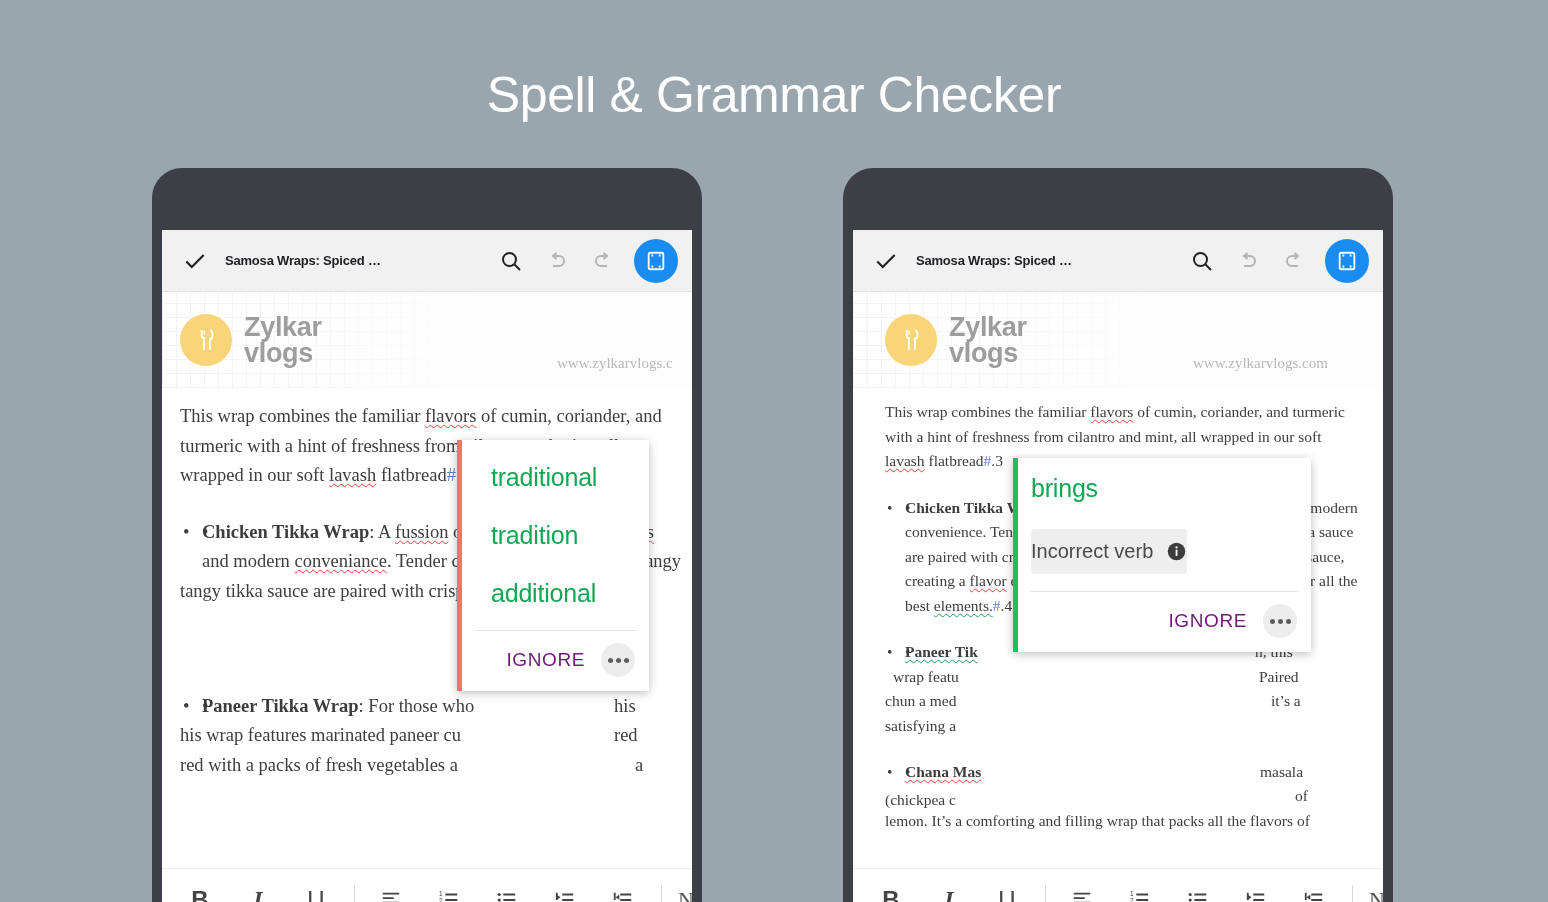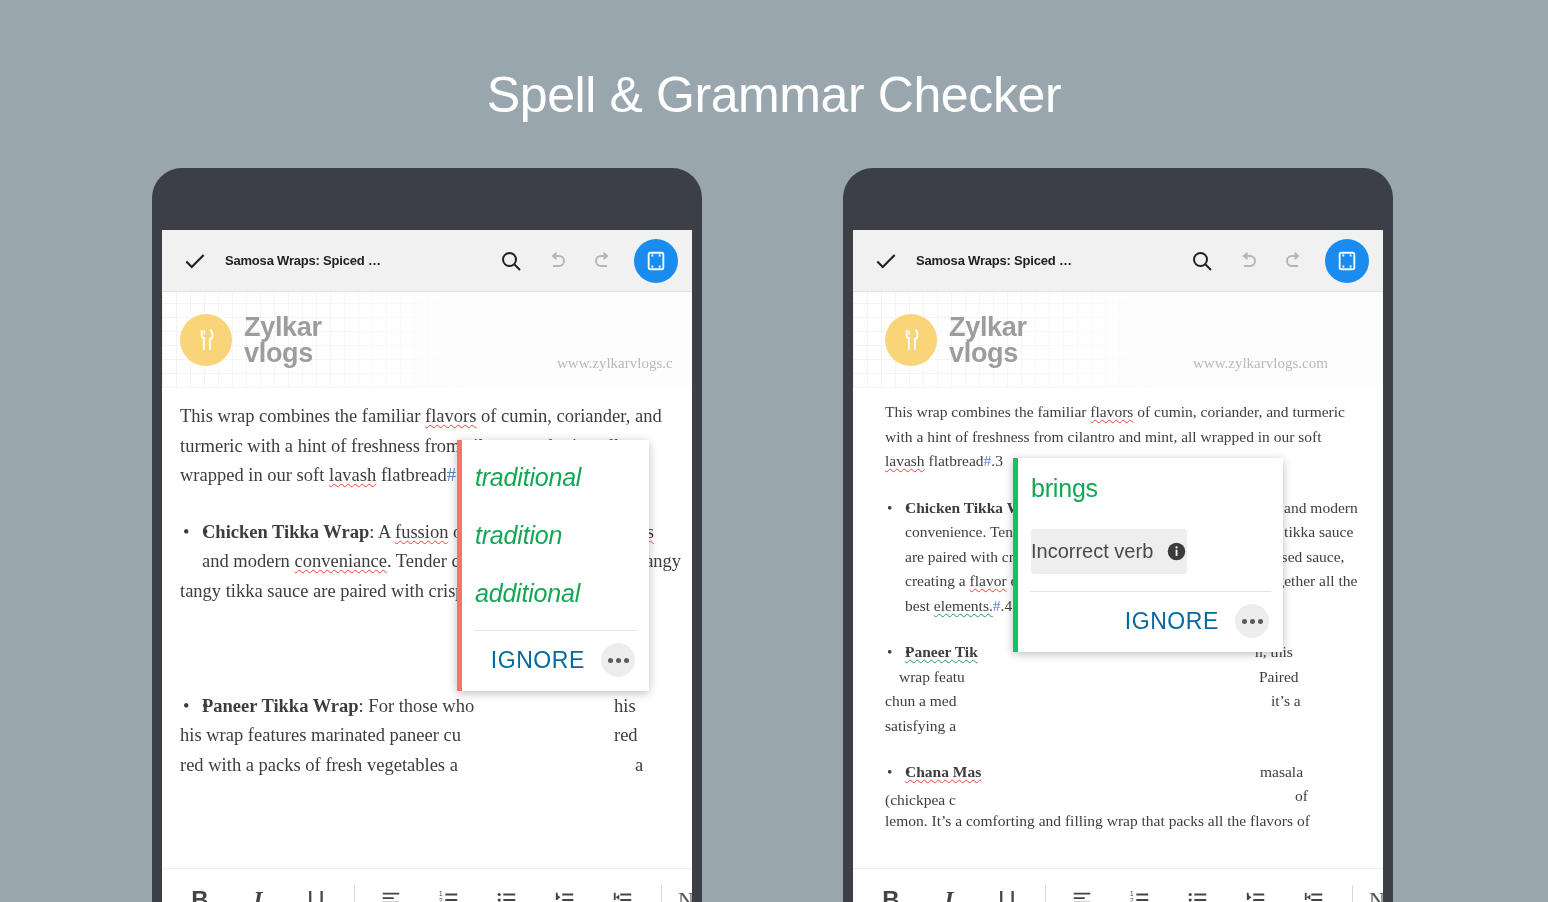--- a/index.html
+++ b/index.html
@@ -202,22 +202,22 @@
     flex: 0 0 auto;
   }
   .popup-divider { height: 1px; background: #e3e3e3; }
   .popup-actions {
     display: flex;
     align-items: center;
     justify-content: flex-end;
   }
   .ignore-btn {
     font-family: "Liberation Sans", sans-serif;
-    font-size: 23px;
-    color: #0369a1;
+    font-size: 19px;
+    color: #701a75;
     letter-spacing: 0.6px;
     background: none; border: 0;
     cursor: pointer;
   }
   .more-btn {
     width: 34px; height: 34px;
     border-radius: 50%;
     background: #ededed;
     margin-left: 16px;
     display: flex; align-items: center; justify-content: center;
@@ -343,21 +343,21 @@
               <span style="position:absolute; left:434px; top:29.5px;">red</span>
               <span style="position:absolute; left:0; top:59px;">red with a packs of fresh vegetables a</span>
               <span style="position:absolute; left:455px; top:59px;">a</span>
               <span style="display:block;height:88px;"></span>
             </li>
           </ul>
         </div>
 
         <div class="popup" style="left:295px; top:148px; width:192px; padding:0 0 0 5px;">
           <span class="popup-bar red"></span>
-          <div style="padding:23px 18px 4px 13px;font-style:italic;">
+          <div style="padding:23px 18px 4px 29px;">
             <div class="suggestion" style="margin-bottom:29px;">traditional</div>
             <div class="suggestion" style="margin-bottom:29px;">tradition</div>
             <div class="suggestion" style="margin-bottom:18px;">additional</div>
           </div>
           <div class="popup-divider" style="margin:0 12px;"></div>
           <div class="popup-actions" style="padding:12px 14px 14px 0;">
             <button class="ignore-btn">IGNORE</button>
             <button class="more-btn">
               <span class="dot"></span>
                 <span class="dot"></span>
@@ -476,41 +476,41 @@
           <ul class="bullets" style="margin-top:22px;">
             <li style="padding-left:20px;">
               <span style="position:absolute;left:2px;top:0;">•</span>
               <span class="bold">Chicken Tikka Wrap</span><span>:  A fusion of traditional Indian </span><span class="sp-red">flavors</span><span> and modern convenience. Tender chunks of chicken marinated in a tangy tikka sauce are paired with crisp lettuce, tomatoes, and a zesty yogurt-based sauce, creating a </span><span class="sp-red">flavor</span><span> explosion in every bite. This wrap </span><span class="sp-green">bri</span><span class="caret" style="height:16px;"></span><span class="sp-green">ng</span><span> together all the best </span><span class="sp-green">elements.</span><span class="hash">#</span><span>.4</span>
             </li>
 
             <li style="padding-left:20px; margin-top:22px;">
               <span style="position:absolute;left:2px;top:0;">•</span>
               <span class="bold sp-green">Paneer Tik</span>
               <span style="position:absolute; left:370px; top:0;">n, this</span>
-              <span style="position:absolute; left:14px; top:24.5px;">wrap featu</span>
+              <span style="position:absolute; left:8px; top:24.5px;">wrap featu</span>
               <span style="position:absolute; left:374px; top:24.5px;">Paired</span>
               <span style="position:absolute; left:0; top:49px;">chun a med</span>
               <span style="position:absolute; left:386px; top:49px;">it’s a</span>
               <span style="position:absolute; left:0; top:73.5px;">satisfying a</span>
               <span style="display:block;height:73px;"></span>
             </li>
 
             <li style="padding-left:20px; margin-top:22px;">
               <span style="position:absolute;left:2px;top:0;">•</span>
               <span class="bold sp-red">Chana Mas</span>
               <span style="position:absolute; left:375px; top:0;">masala</span>
               <span style="position:absolute; left:0; top:28px;">(chickpea c</span>
               <span style="position:absolute; left:410px; top:24.5px;">of</span>
               <span style="position:absolute; left:0; top:49px;">lemon. It’s a comforting and filling wrap that packs all the flavors of</span>
               <span style="display:block;height:49px;"></span>
             </li>
           </ul>
         </div>
 
-        <div class="popup" style="left:160px; top:166px; width:270px; padding:0 0 0 5px;">
+        <div class="popup" style="left:160px; top:166px; width:298px; padding:0 0 0 5px;">
           <span class="popup-bar green"></span>
           <div style="padding:16px 18px 0 13px;">
             <div class="suggestion">brings</div>
             <div class="chip" style="margin-top:26px; padding:11px 0;">
               <span class="chip-label">Incorrect verb</span>
               <span class="info-icon">
                 <svg width="21" height="21" viewBox="0 0 24 24">
                     <circle cx="12" cy="12" r="10" fill="#3c3c3c"></circle>
                     <rect x="11" y="10" width="2.1" height="7" fill="#fff"></rect>
                     <circle cx="12.05" cy="7.3" r="1.3" fill="#fff"></circle>

